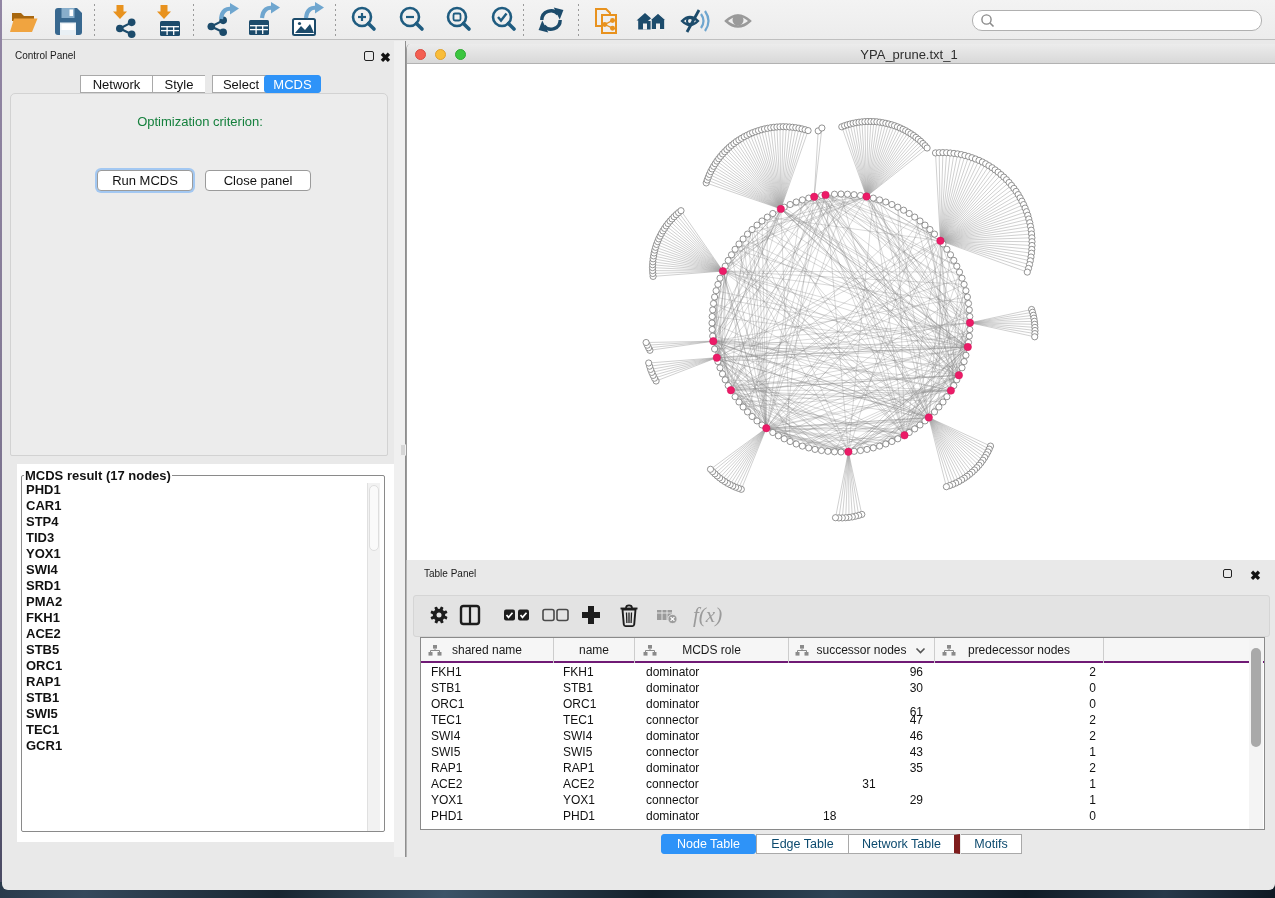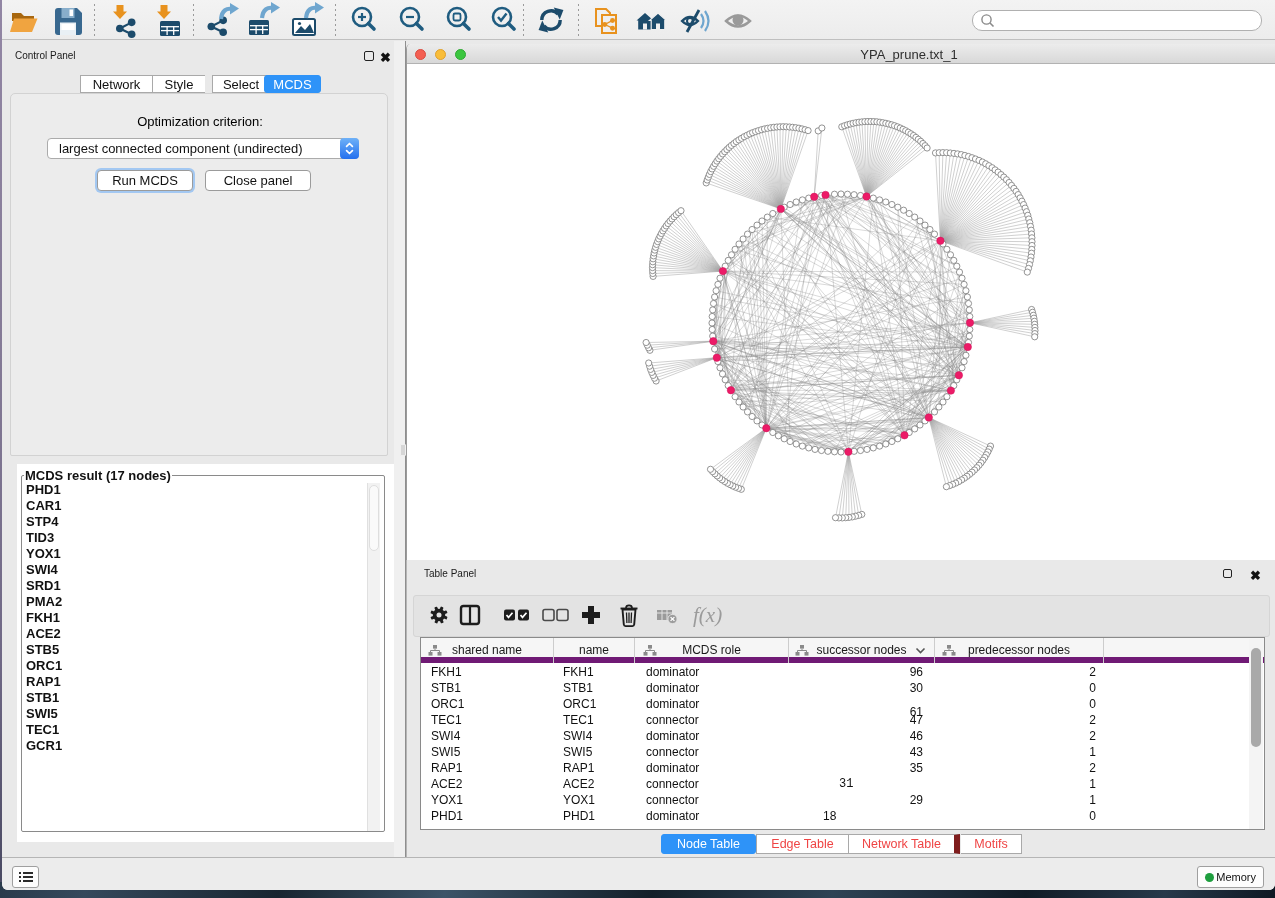--- a/index.html
+++ b/index.html
@@ -49,29 +49,29 @@
 #netwin { position:absolute; left:404px; top:44px; width:869px; height:516px; background:#fff;
   border-left:1px solid #9b9b9b; border-top-left-radius:5px; }
 #nettitle { position:absolute; left:0; top:0; width:869px; height:20px;
   background:linear-gradient(#ececec,#d8d8d8); border-bottom:1px solid #b2b2b2; border-top-left-radius:5px; }
 .light { position:absolute; top:4.5px; width:11px; height:11px; border-radius:50%; }
 #nettitletext { position:absolute; top:3px; left:417px; width:170px; text-align:center; font-size:13px; color:#2e2e2e; }
 #netcanvas { position:absolute; left:0; top:21px; width:869px; height:494px; background:#fff; }
 
 #tpanel { position:absolute; left:404px; top:560px; width:869px; height:297px; background:#e9e9e9; border-left:1px solid #b5b5b5; }
 #ttable { position:absolute; left:13px; top:77px; width:845px; height:193px; background:#fff; border:1px solid #8a8a8a; }
-#thead { position:absolute; left:0; top:0; width:843px; height:25px; background:#f6f6f6; border-bottom:6px solid #701a75; }
+#thead { position:absolute; left:0; top:0; width:843px; height:25px; background:#f6f6f6; border-bottom:2px solid #701a75; }
 .hcol { position:absolute; top:0; height:25px; border-right:1px solid #cdcdcd; font-size:12px; color:#1a1a1a; text-align:center; line-height:25px; }
 .hicon { position:absolute; top:6px; }
 .trow { position:absolute; left:0; width:820px; height:16px; font-size:12px; color:#111; }
 .tc { position:absolute; top:0; height:16px; line-height:16px; }
 #tscroll { position:absolute; right:1px; top:1px; width:14px; height:190px; background:#f4f4f4; }
 #tthumb { position:absolute; left:2px; top:9px; width:10px; height:99px; background:#a9a9a9; border-radius:5px; }
 .btab { position:absolute; top:274px; height:20px; background:#fff; border:1px solid #a9a9a9; border-right:none;
-  font-size:12.5px; color:#ef4444; text-align:center; line-height:19px; }
+  font-size:12.5px; color:#0c4a6e; text-align:center; line-height:19px; }
 .btab.sel { background:#2e93f8; color:#fff; border:1px solid #2e93f8; border-radius:3px; }
 </style>
 </head>
 <body>
 <div id="page">
   <div id="wall"></div>
   <div id="wallL"></div>
   <div id="app">
     <div id="toolbar">
         <svg width="1271" height="40" viewBox="0 0 1271 40" style="position:absolute;left:0;top:0;">
@@ -181,30 +181,21 @@
       </div>
     <div id="cpanel">
       <div class="paneltitle abs" style="left:13px;top:9px;">Control Panel</div>
       <div class="winbtn" style="left:362px;top:10px;width:10px;height:10px;border:1.5px solid #222;border-radius:2px;"></div>
       <div class="winbtn" style="left:378px;top:9px;font-size:13px;font-weight:bold;">✖</div>
       <div class="tab" style="left:78px;width:72px;">Network</div>
       <div class="tab" style="left:150px;width:53px;">Style</div>
       <div class="tab" style="left:203px;width:58px;border-right:1px solid #a9a9a9;margin-left:7px;">Select</div>
       <div class="tab sel" style="left:262px;width:57px;">MCDS</div>
       <div id="tabpanel">
-        <div class="abs" style="left:0;top:20px;width:378px;text-align:center;font-size:13px;color:#000000;">Optimization criterion:</div>
-        <div class="abs" style="left:36px;top:44px;width:312px;height:21px;background:#fff;border:1px solid #ababab;border-radius:4px;">
-          <div class="abs" style="left:11px;top:2px;font-size:13px;color:#111;">largest connected component (undirected)</div>
-          <div class="abs" style="right:-1px;top:-1px;width:19px;height:21px;border-radius:4px;background:linear-gradient(#6eb1f8,#2470ee);">
-            <svg width="19" height="21" viewBox="0 0 19 21">
-                <path d="M6.6 8.4 L9.5 5.5 L12.4 8.4" fill="none" stroke="#fff" stroke-width="1.7" stroke-linecap="round" stroke-linejoin="round"></path>
-                <path d="M6.6 12.6 L9.5 15.5 L12.4 12.6" fill="none" stroke="#fff" stroke-width="1.7" stroke-linecap="round" stroke-linejoin="round"></path>
-              </svg>
-          </div>
-        </div>
+        <div class="abs" style="left:0;top:20px;width:378px;text-align:center;font-size:13px;color:#15803d;">Optimization criterion:</div>
         <div class="abs" style="left:86px;top:76px;width:96px;height:21px;background:#fff;border:1px solid #9b9b9b;border-radius:4px;box-shadow:0 0 0 2px #a3c8f2;text-align:center;font-size:13px;color:#111;line-height:19px;">Run MCDS</div>
         <div class="abs" style="left:194px;top:76px;width:106px;height:21px;background:#fff;border:1px solid #9b9b9b;border-radius:4px;text-align:center;font-size:13px;color:#111;line-height:19px;">Close panel</div>
       </div>
       <div id="whitepanel">
         <fieldset id="mcdsfs">
           <legend>MCDS result (17 nodes)</legend>
           <div style="margin-top:-1px;">
           <div class="mcdsitem">PHD1</div>
               <div class="mcdsitem">CAR1</div>
               <div class="mcdsitem">STP4</div>
@@ -1293,21 +1284,21 @@
               <div class="tc" style="left:10px;">RAP1</div>
               <div class="tc" style="left:142px;">RAP1</div>
               <div class="tc" style="left:225px;">dominator</div>
               <div class="tc" style="left:402px;width:100px;text-align:right;">35</div>
               <div class="tc" style="left:575px;width:100px;text-align:right;">2</div>
             </div>
             <div class="trow" style="top:138px;">
               <div class="tc" style="left:10px;">ACE2</div>
               <div class="tc" style="left:142px;">ACE2</div>
               <div class="tc" style="left:225px;">connector</div>
-              <div class="tc" style="left:418px;width:100px;text-align:left;font-family:Liberation Mono, monospace;">31</div>
+              <div class="tc" style="left:398px;width:100px;text-align:center;">31</div>
               <div class="tc" style="left:575px;width:100px;text-align:right;">1</div>
             </div>
             <div class="trow" style="top:154px;">
               <div class="tc" style="left:10px;">YOX1</div>
               <div class="tc" style="left:142px;">YOX1</div>
               <div class="tc" style="left:225px;">connector</div>
               <div class="tc" style="left:402px;width:100px;text-align:right;">29</div>
               <div class="tc" style="left:575px;width:100px;text-align:right;">1</div>
             </div>
             <div class="trow" style="top:170px;">
@@ -1320,27 +1311,14 @@
           </div>
         <div id="tscroll">
             <div id="tthumb"></div>
           </div>
       </div>
       <div class="btab sel" style="left:254px;width:95px;">Node Table</div>
       <div class="btab" style="left:349px;width:92px;">Edge Table</div>
       <div class="btab" style="left:441px;width:112px;border-right:6px solid #7f1d1d;">Network Table</div>
       <div class="btab" style="left:554px;width:61px;border:1px solid #a9a9a9;border-left:none;">Motifs</div>
     </div>
-    <div id="statusbar">
-      <div id="listbtn"><svg width="25" height="20" viewBox="0 0 25 20">
-            <g fill="#2b2b2b">
-              <rect x="6" y="5" width="2" height="2"></rect>
-              <rect x="10" y="5" width="10" height="2"></rect>
-              <rect x="6" y="9" width="2" height="2"></rect>
-              <rect x="10" y="9" width="10" height="2"></rect>
-              <rect x="6" y="13" width="2" height="2"></rect>
-              <rect x="10" y="13" width="10" height="2"></rect>
-            </g>
-          </svg></div>
-      <div id="membtn"><div id="memdot"></div>Memory</div>
-    </div>
   </div>
 </div>
 
 </body></html>

